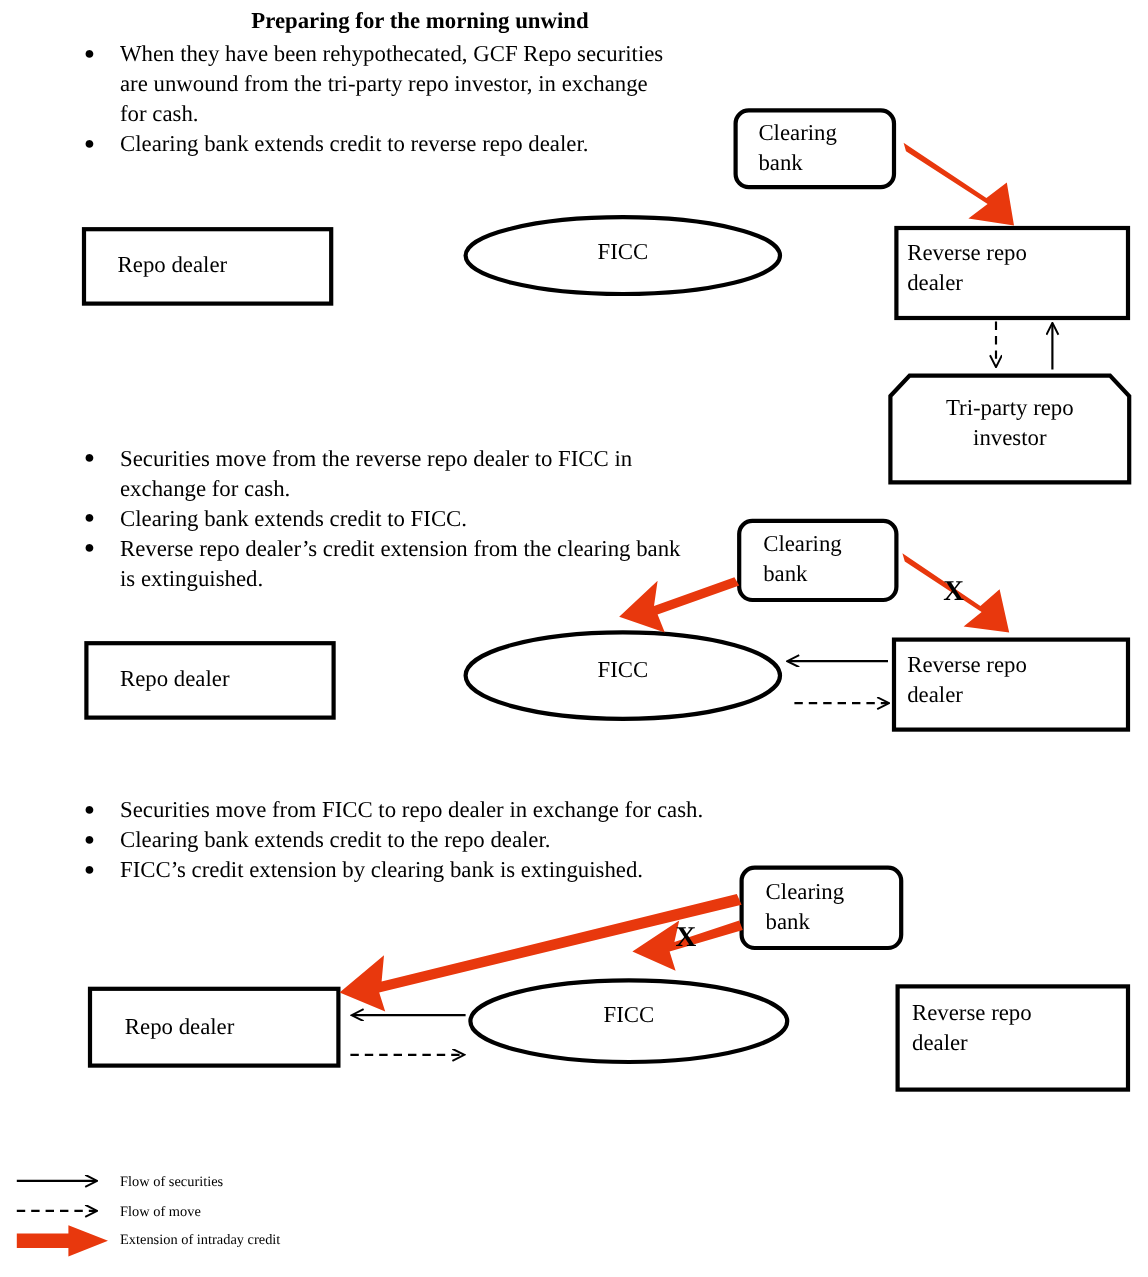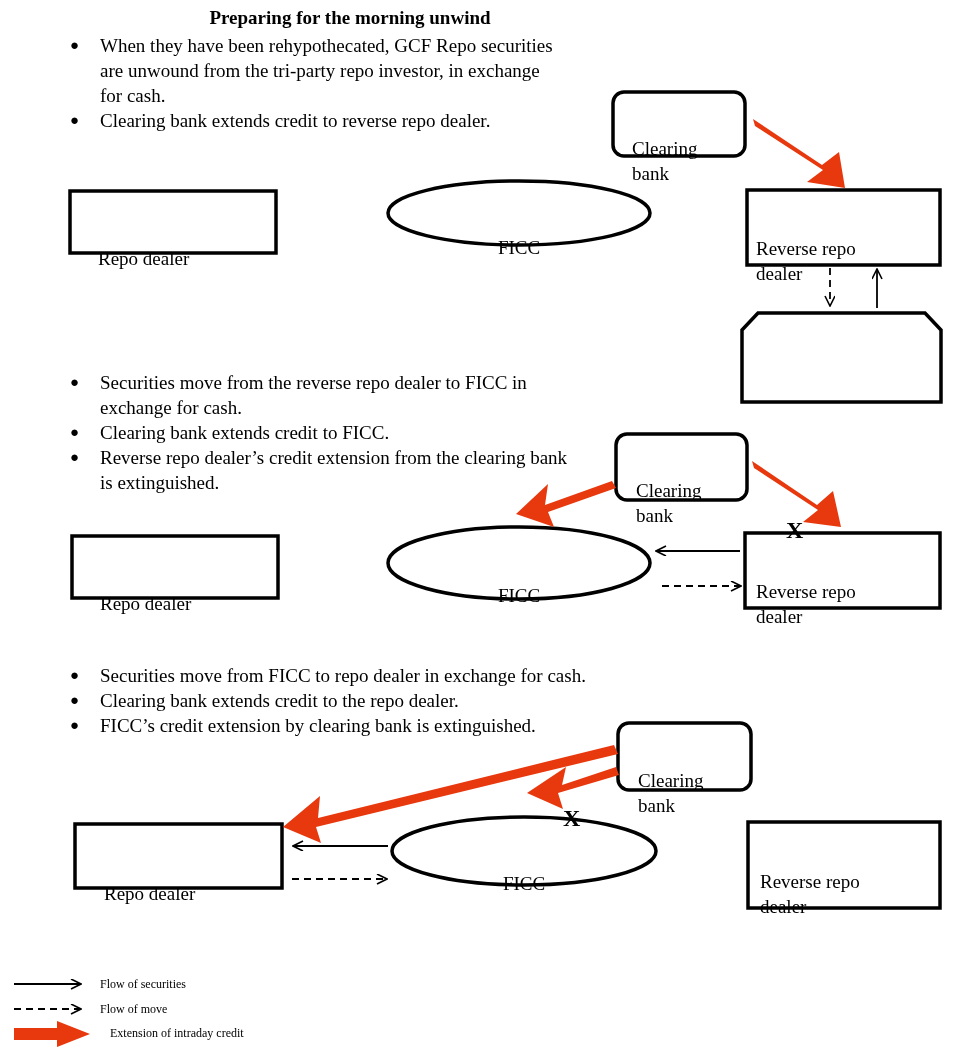--- a/index.html
+++ b/index.html
@@ -9,21 +9,21 @@
 
   .txtblock{position:absolute;}
   .sec-title{font-weight:bold;font-size:19px;line-height:24px;text-align:center;}
   .bullets{list-style:none;margin:0;padding:0;}
   .bullets li{position:relative;font-size:19px;line-height:25px;padding-left:0;}
   .bullets li .bul{position:absolute;left:-30px;top:0;font-size:15px;line-height:25px;}
   .bullets li .btxt{display:block;}
 
   svg{position:absolute;left:0;top:0;width:957px;height:1064px;pointer-events:none;}
 
-  .nodelabel{position:absolute;font-size:19px;line-height:25px;white-space:pre-line;margin-top:37px;}
+  .nodelabel{position:absolute;font-size:19px;line-height:25px;white-space:pre-line;}
   .nodelabel.ctr{text-align:center;}
 
   .legend-row{position:absolute;font-size:12px;line-height:22px;}
 </style>
 </head>
 <body>
 
 <div id="stage">
 
   <div class="txtblock" style="left:140px;top:6px;width:420px;">
@@ -139,34 +139,36 @@
       <path d="M14,1028 L57,1028 L57,1021 L90,1034 L57,1047 L57,1040 L14,1040 Z" fill="#e8380d"></path>
     </g>
   </svg>
 
   <div class="nodelabel" style="left:98px;top:209px;">Repo dealer</div>
   <div class="nodelabel ctr" style="left:389px;top:198px;width:260px;">FICC</div>
   <div class="nodelabel" style="left:632px;top:99px;">Clearing
 bank</div>
   <div class="nodelabel" style="left:756px;top:199px;">Reverse repo
 dealer</div>
+  <div class="nodelabel ctr" style="left:742px;top:328px;width:199px;">Tri-party repo
+investor</div>
 
   <div class="nodelabel" style="left:100px;top:554px;">Repo dealer</div>
   <div class="nodelabel ctr" style="left:389px;top:546px;width:260px;">FICC</div>
   <div class="nodelabel" style="left:636px;top:441px;">Clearing
 bank</div>
   <div class="nodelabel" style="left:756px;top:542px;">Reverse repo
 dealer</div>
   <div class="nodelabel" style="left:786px;top:481px;font-weight:bold;font-size:24px;">X</div>
 
   <div class="nodelabel" style="left:104px;top:844px;">Repo dealer</div>
   <div class="nodelabel ctr" style="left:394px;top:834px;width:260px;">FICC</div>
   <div class="nodelabel" style="left:638px;top:731px;">Clearing
 bank</div>
   <div class="nodelabel" style="left:760px;top:832px;">Reverse repo
 dealer</div>
   <div class="nodelabel" style="left:563px;top:769px;font-weight:bold;font-size:24px;">X</div>
 
   <div class="legend-row" style="left:100px;top:973px;">Flow of securities</div>
   <div class="legend-row" style="left:100px;top:998px;">Flow of move</div>
-  <div class="legend-row" style="left:100px;top:1022px;margin-left:10px;">Extension of intraday credit</div>
+  <div class="legend-row" style="left:100px;top:1022px;">Extension of intraday credit</div>
 
 </div>
 
 </body></html>

